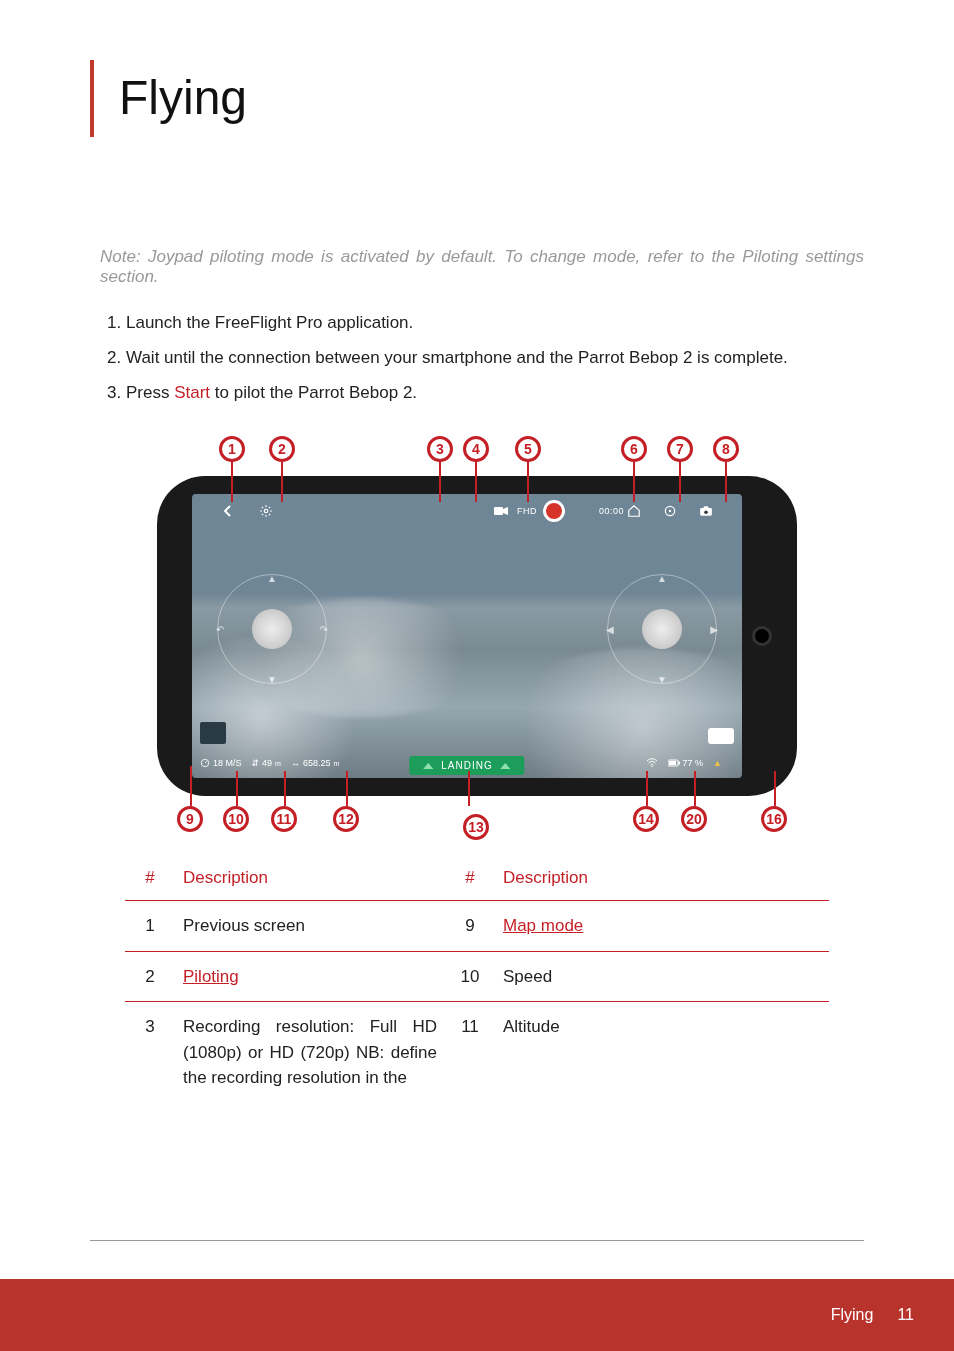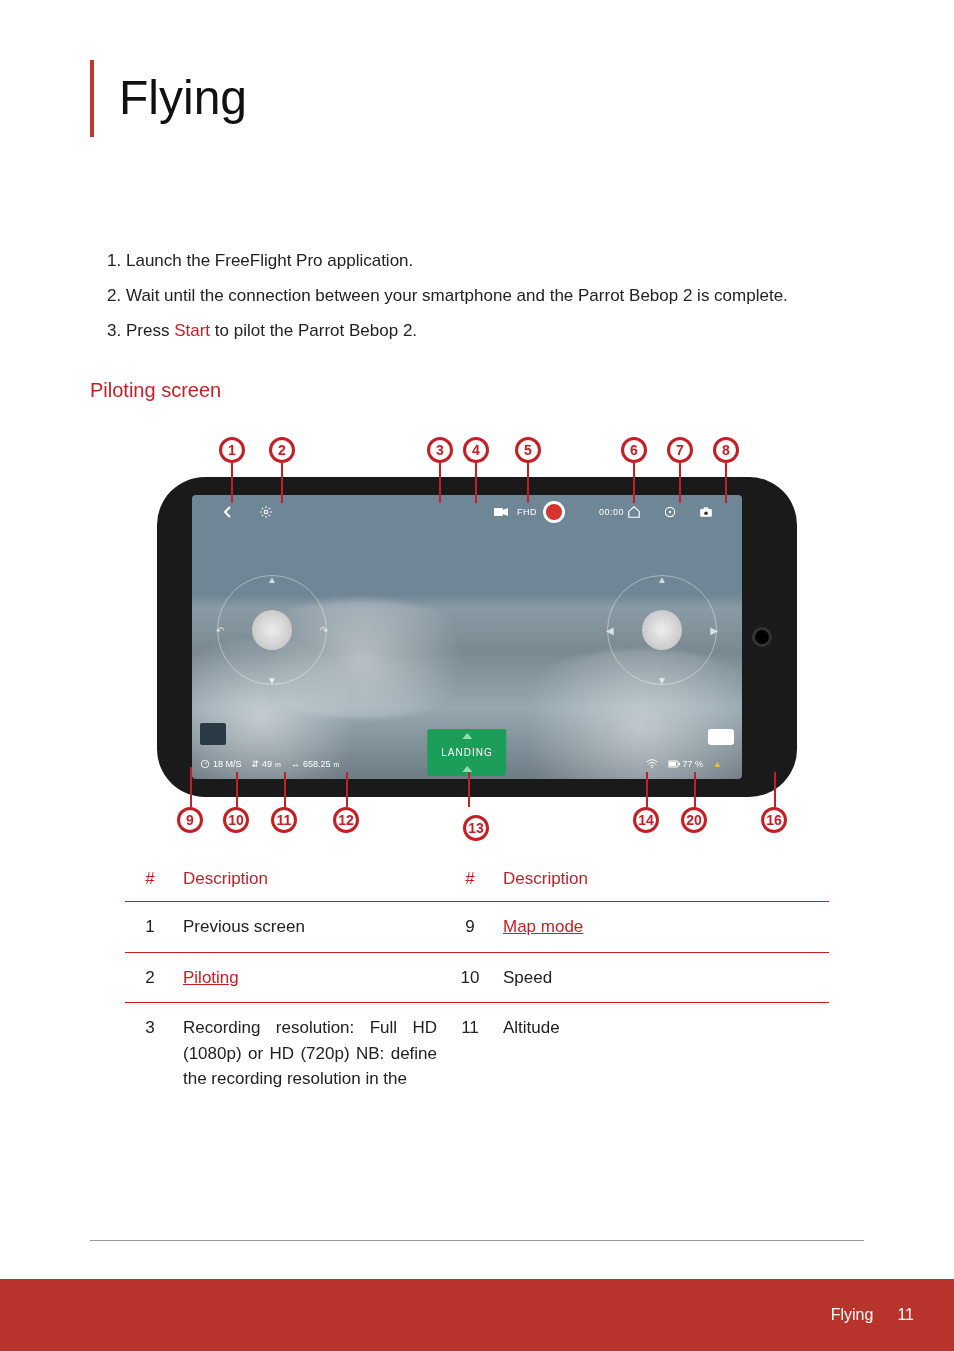--- a/index.html
+++ b/index.html
@@ -178,21 +178,21 @@
   .ja-right{right:-2px;top:50%;transform:translateY(-50%);} 
 
   .bottom-bar{
     position:absolute;left:0;right:12px;bottom:0;height:30px;
     display:flex;align-items:center;color:#fff;font-size:9px;padding:0 8px;gap:10px;
   }
   .bb-chip{display:flex;align-items:center;gap:3px;}
   .landing{
     position:absolute;left:50%;bottom:3px;transform:translateX(-50%);
     background:#1c9e5a;color:#fff;font-size:10px;letter-spacing:1px;
-    padding:4px 14px;border-radius:3px;display:flex;align-items:center;gap:8px;flex-direction:column;
+    padding:4px 14px;border-radius:3px;display:flex;align-items:center;gap:8px;
   }
   .tri{width:0;height:0;border-left:5px solid transparent;border-right:5px solid transparent;}
   .tri-up{border-bottom:6px solid #8fe0ad;}
   .map-thumb{position:absolute;left:8px;bottom:34px;width:26px;height:22px;background:#2a3a44;border-radius:2px;}
   .vr-thumb{position:absolute;right:8px;bottom:34px;width:26px;height:16px;background:#fff;border-radius:3px;}
 
   
   .legend-table{
     width: 704px;
     margin: 0 auto;
@@ -235,30 +235,30 @@
 </head>
 <body>
 
 <div class="page-content">
 
   <div class="title-wrap">
     <div class="title-bar"></div>
     <h1 class="page-title">Flying</h1>
   </div>
 
+  <p class="note">Note: Joypad piloting mode is activated by default. To change mode, refer to the Piloting settings section.</p>
 
   <ol class="steps">
     <li>Launch the FreeFlight Pro application.</li>
     <li>Wait until the connection between your smartphone and the Parrot Bebop 2 is complete.</li>
     <li>
       <span>Press </span><span class="start-word">Start</span><span> to pilot the Parrot Bebop 2.</span>
     </li>
   </ol>
 
-  <h2 class="section">Piloting screen</h2>
 
   <div class="figure-area">
 
     <div class="callout" style="left:72px;top:0;">1</div>
     <div class="callout-line" style="left:84px;top:26px;width:2px;height:40px;"></div>
     <div class="callout" style="left:122px;top:0;">2</div>
     <div class="callout-line" style="left:134px;top:26px;width:2px;height:40px;"></div>
     <div class="callout" style="left:280px;top:0;">3</div>
     <div class="callout-line" style="left:292px;top:26px;width:2px;height:40px;"></div>
     <div class="callout" style="left:316px;top:0;">4</div>

